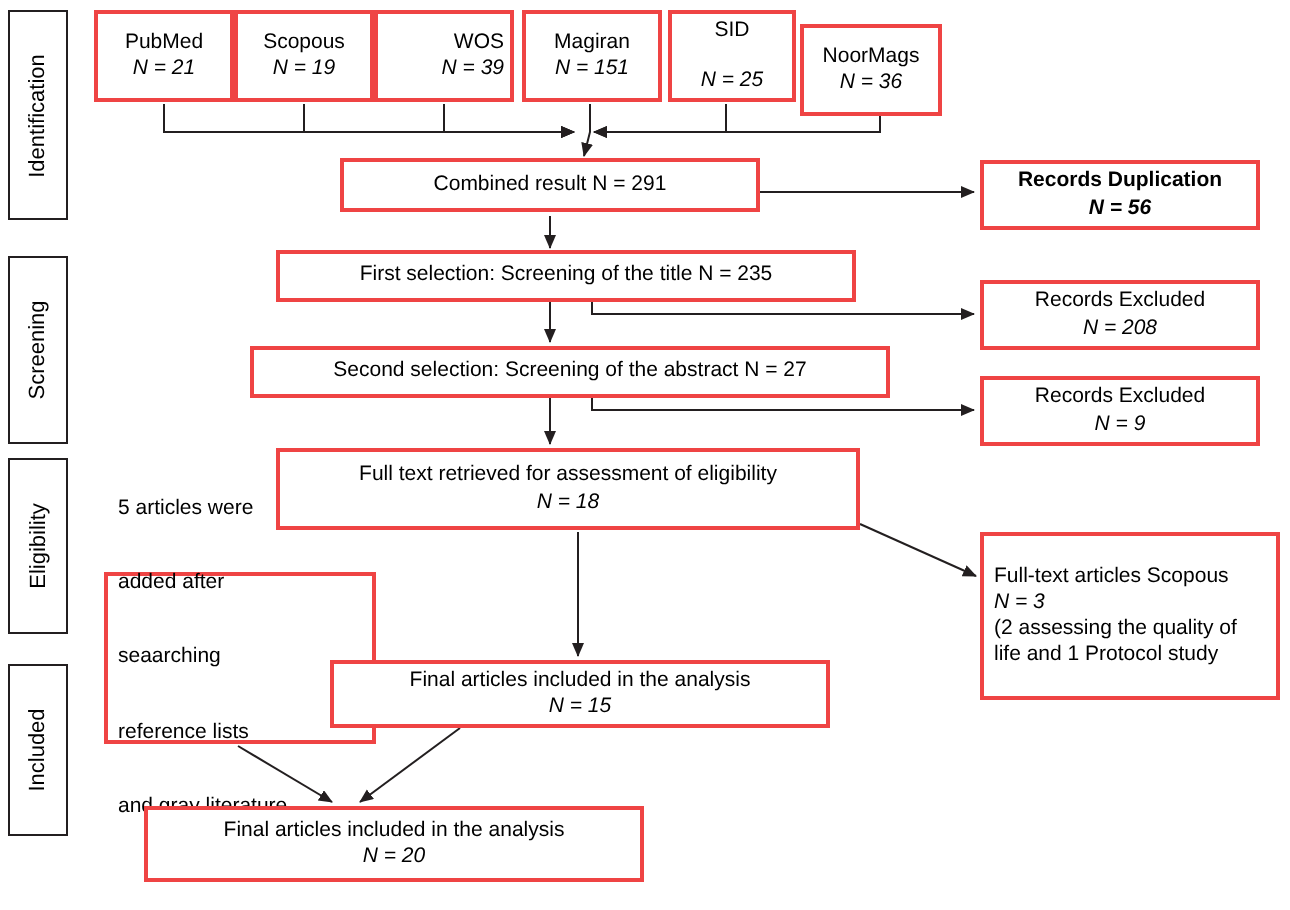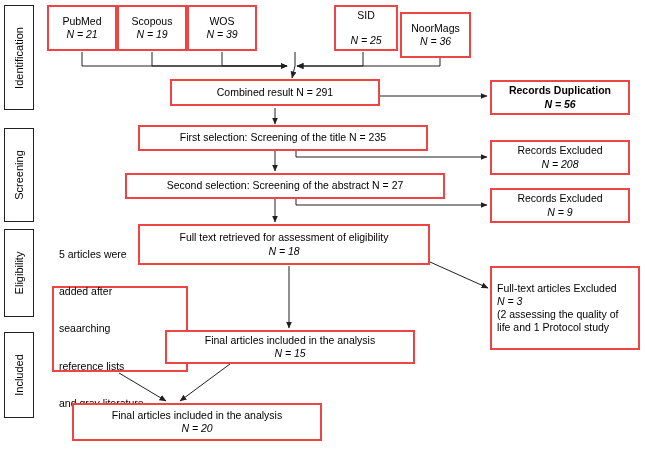--- a/index.html
+++ b/index.html
@@ -121,23 +121,27 @@
   </div>
 
   <div class="box" style="left:47px; top:5px; width:70px; height:46px;">
     <span class="ln">PubMed</span>
     <span class="ln ital">N = 21</span>
   </div>
   <div class="box" style="left:117px; top:5px; width:70px; height:46px;">
     <span class="ln">Scopous</span>
     <span class="ln ital">N = 19</span>
   </div>
-  <div class="box" style="left:187px; top:5px; width:70px; height:46px;">
+  <div class="box" style="left:187px; top:5px; width:70px; height:46px;align-items:flex-end;">
     <span class="ln">WOS</span>
     <span class="ln ital">N = 39</span>
+  </div>
+  <div class="box" style="left:261px; top:5px; width:70px; height:46px;">
+    <span class="ln">Magiran</span>
+    <span class="ln ital">N = 151</span>
   </div>
   <div class="box" style="left:334px; top:5px; width:64px; height:46px;gap:12px;">
     <span class="ln">SID</span>
     <span class="ln ital">N = 25</span>
   </div>
   <div class="box" style="left:400px; top:12px; width:71px; height:46px;">
     <span class="ln">NoorMags</span>
     <span class="ln ital">N = 36</span>
   </div>
 
@@ -167,21 +171,21 @@
     <span class="ln">Records Excluded</span>
     <span class="ln ital">N = 9</span>
   </div>
 
   <div class="box" style="left:138px; top:224px; width:292px; height:41px;">
     <span class="ln">Full text retrieved for assessment of eligibility</span>
     <span class="ln ital">N = 18</span>
   </div>
 
   <div class="box left-al" style="left:490px; top:266px; width:150px; height:84px;">
-    <span class="ln">Full-text articles Excluded</span>
+    <span class="ln">Full-text articles Scopous</span>
     <span class="ln ital">N = 3</span>
     <span class="ln">(2 assessing the quality of</span>
     <span class="ln">life and 1 Protocol study</span>
   </div>
 
   <div class="box left-al" style="left:52px; top:286px; width:136px; height:86px;gap:24px;">
     <span class="ln">5 articles were</span>
     <span class="ln">added after</span>
     <span class="ln">seaarching</span>
     <span class="ln">reference lists</span>

